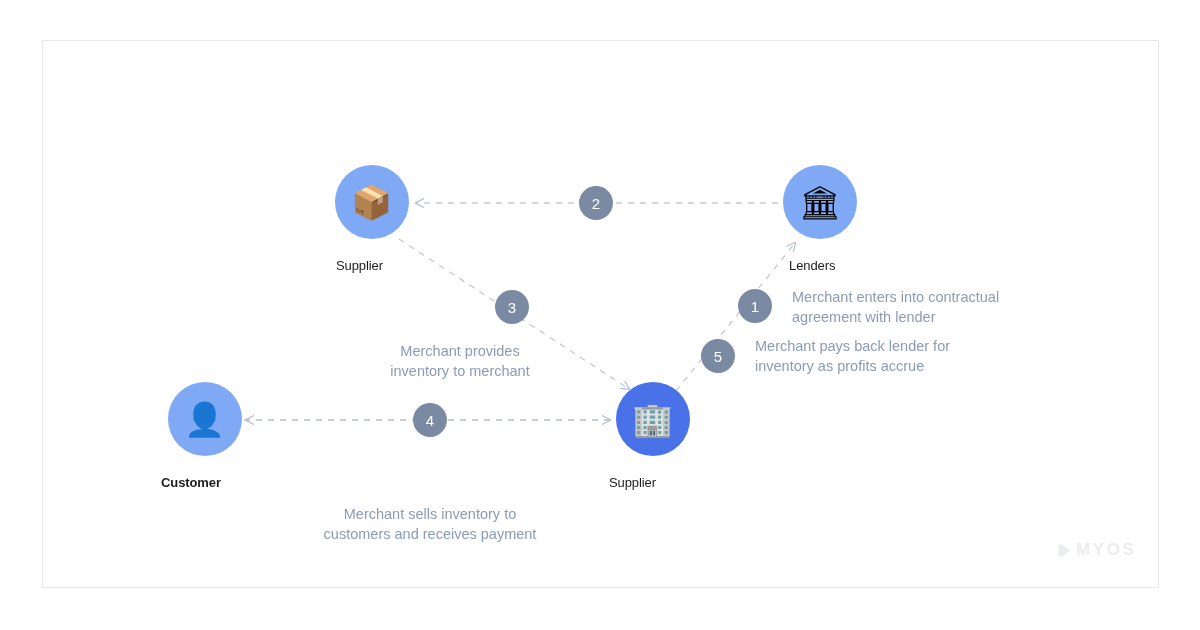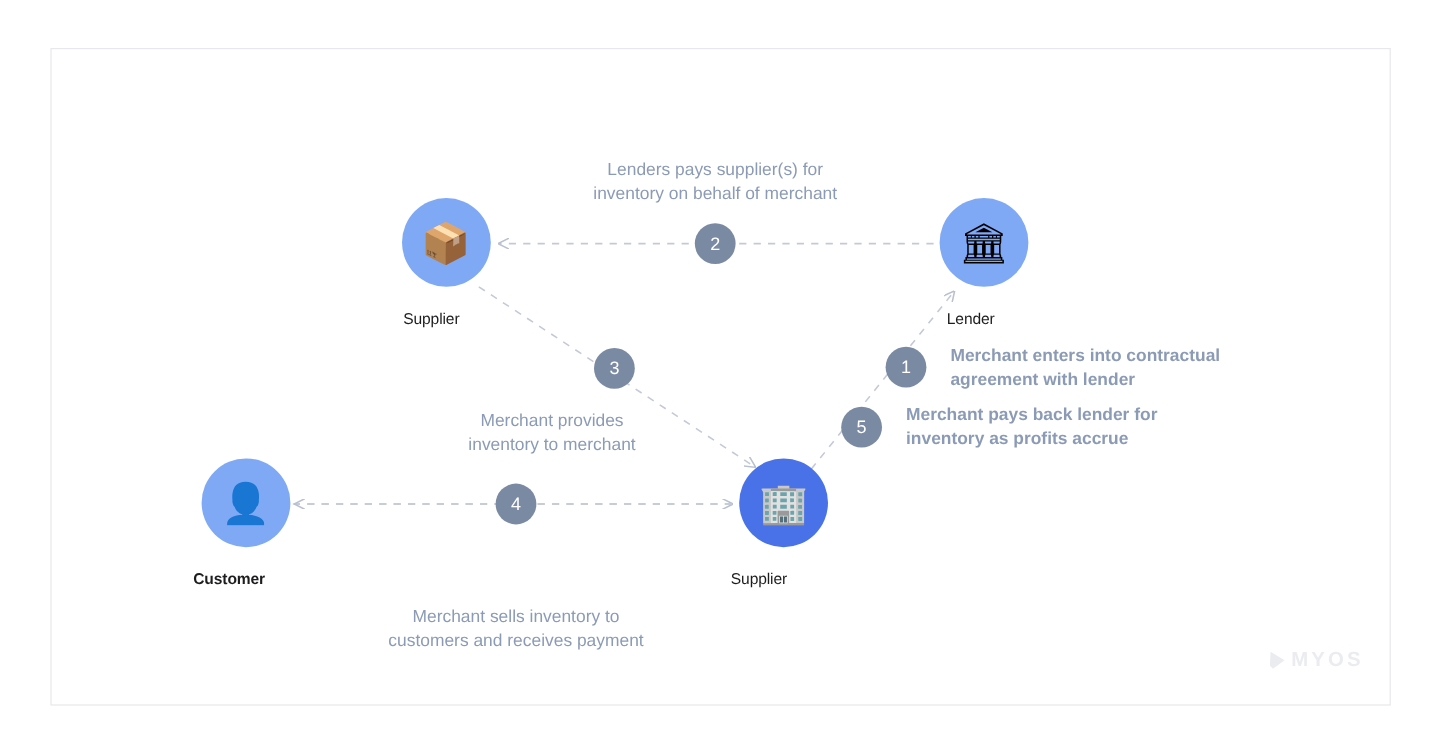--- a/index.html
+++ b/index.html
@@ -93,21 +93,21 @@
 
   
   .caption {
     position: absolute;
     color: #8c9bb5;
     font-size: 14.5px;
     line-height: 20px;
     white-space: pre-line;
   }
   .caption.center { text-align: center; }
-  .caption.left   { text-align: left; font-weight: bold; }
+  .caption.left   { text-align: left; }
 
   
   #watermark {
     position: absolute;
     left: 1058px;
     top: 540px;
     display: flex;
     align-items: center;
     gap: 5px;
     user-select: none;
@@ -151,42 +151,40 @@
   </svg>
 
   <div class="node" style="left: 335px; top: 165px; background: rgb(127, 169, 245);">
     <span class="emoji">📦</span>
   </div>
   <div class="node-label" style="left: 336px; top: 258px; color: rgb(29, 29, 31);">Supplier</div>
 
   <div class="node" style="left: 783px; top: 165px; background: rgb(127, 169, 245);">
     <span class="emoji">🏛</span>
   </div>
-  <div class="node-label" style="left: 789px; top: 258px; color: rgb(29, 29, 31);">Lender</div>
+  <div class="node-label" style="left: 789px; top: 258px; color: rgb(29, 29, 31);">Lenders</div>
 
   <div class="node" style="left: 168px; top: 382px; background: rgb(127, 169, 245);">
     <span class="emoji">👤</span>
   </div>
   <div class="node-label" style="left: 161px; top: 475px; color: rgb(29, 29, 31); font-weight: bold;">Customer</div>
 
   <div class="node" style="left: 616px; top: 382px; background: rgb(74, 114, 232);">
     <span class="emoji">🏢</span>
   </div>
   <div class="node-label" style="left: 609px; top: 475px; color: rgb(29, 29, 31);">Supplier</div>
 
   <div class="badge" style="left: 738px; top: 289px; background: rgb(123, 138, 163);">1</div>
   <div class="badge" style="left: 579px; top: 186px; background: rgb(123, 138, 163);">2</div>
   <div class="badge" style="left: 495px; top: 290px; background: rgb(123, 138, 163);">3</div>
   <div class="badge" style="left: 413px; top: 403px; background: rgb(123, 138, 163);">4</div>
   <div class="badge" style="left: 701px; top: 339px; background: rgb(123, 138, 163);">5</div>
 
   <div class="caption left" style="left: 792px; top: 287px; color: rgb(140, 155, 181);">Merchant enters into contractual
 agreement with lender</div>
-  <div class="caption center" style="left: 448px; top: 132px; width: 296px; color: rgb(140, 155, 181);">Lenders pays supplier(s) for
-inventory on behalf of merchant</div>
   <div class="caption center" style="left: 345px; top: 341px; width: 230px; color: rgb(140, 155, 181);">Merchant provides
 inventory to merchant</div>
   <div class="caption center" style="left: 281px; top: 456px; width: 298px; color: rgb(140, 155, 181); margin-top: 48px;">Merchant sells inventory to
 customers and receives payment</div>
   <div class="caption left" style="left: 755px; top: 336px; color: rgb(140, 155, 181);">Merchant pays back lender for
 inventory as profits accrue</div>
 
   <div id="watermark">
     <span class="mark"></span>
     <span class="wordmark">MYOS</span>

